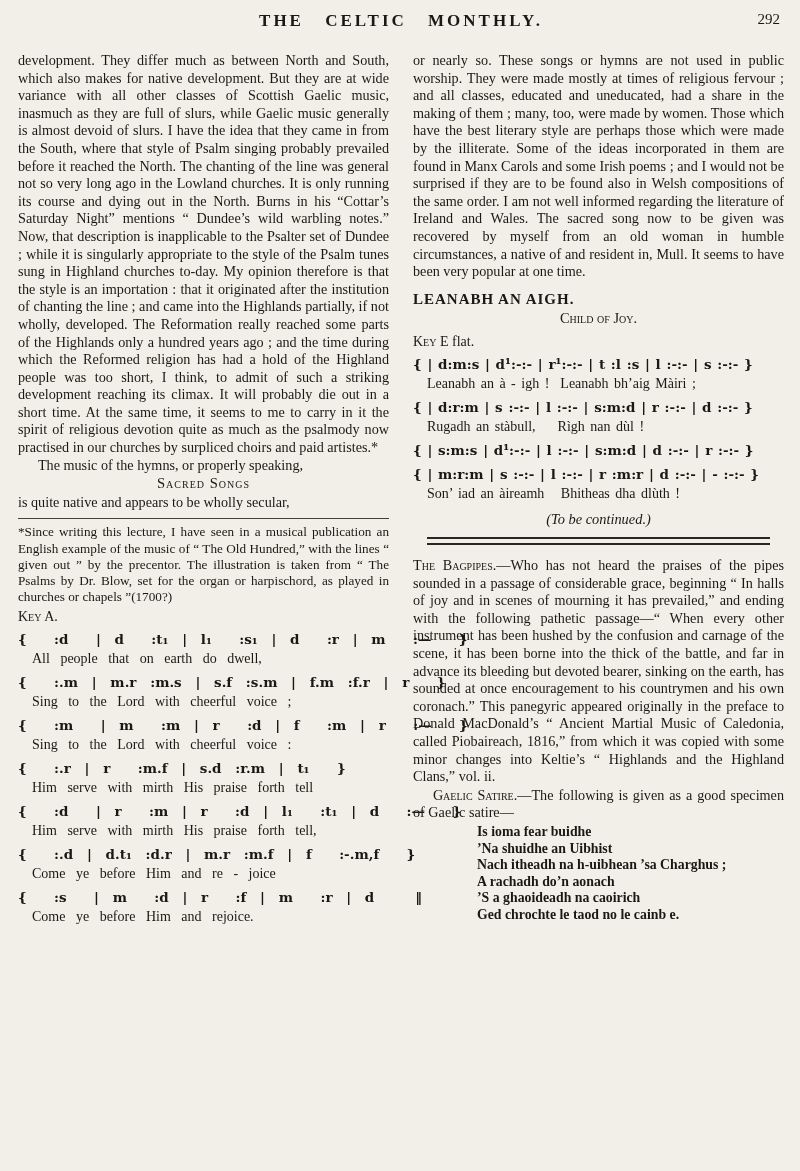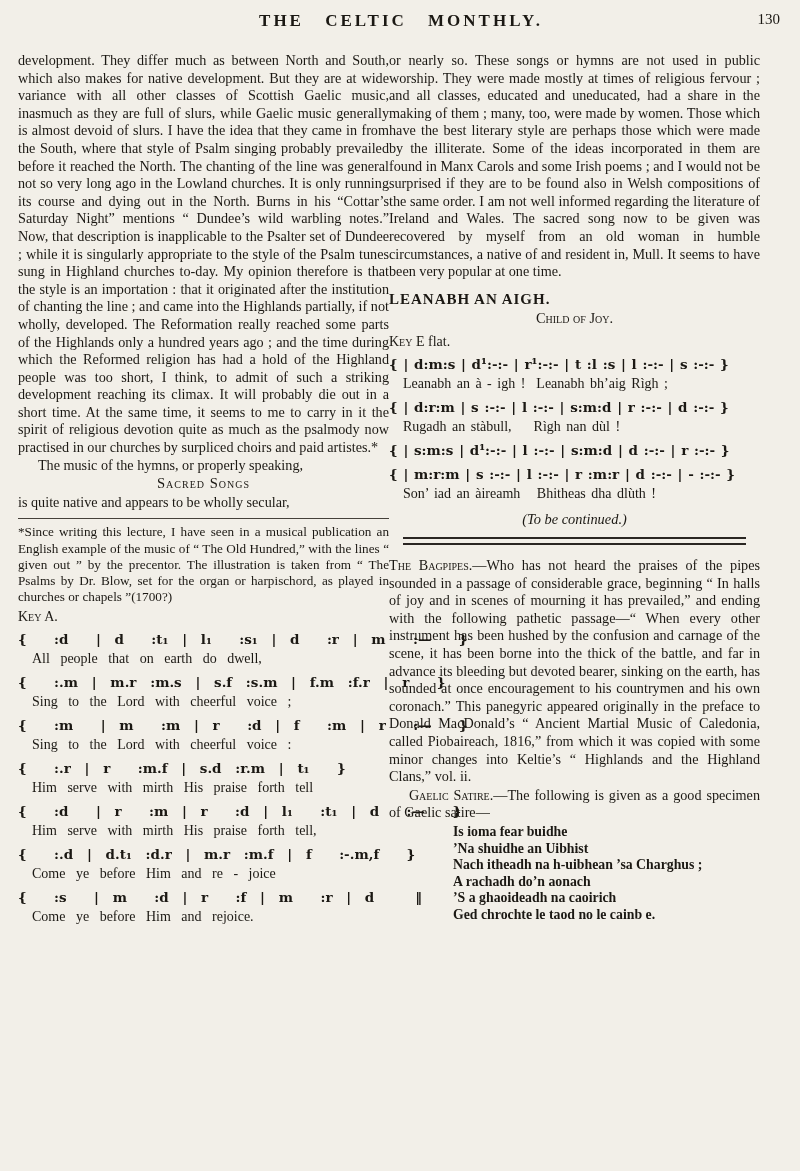--- a/index.html
+++ b/index.html
@@ -8,21 +8,21 @@
     background:#f2efe8;color:#1b1813;
     font-family:"Liberation Serif",serif;
   }
   .page{box-sizing:border-box;width:800px;height:920px;padding:8px 16px 0 18px;position:relative;}
   .header{position:relative;height:30px;margin-bottom:14px;}
   .masthead{
     text-align:center;font-weight:bold;font-size:17px;
     letter-spacing:3px;word-spacing:14px;padding-top:3px;
   }
   .pageno{position:absolute;right:4px;top:3px;font-size:15px;}
-  .columns{display:flex;}
+  .columns{display:flex;gap:24px;}
   .col{width:371px;font-size:14.2px;line-height:17.6px;text-align:justify;}
   p{margin:0;}
   p.indent{text-indent:1.4em;}
   .sc{font-variant:small-caps;}
   .center{text-align:center;}
   .heading-sc{text-align:center;font-size:14.6px;letter-spacing:1px;margin:1px 0;}
   .footnote-rule{border-top:1px solid #45403a;margin:7px 0 5px 0;}
   .footnote{font-size:13.2px;line-height:16.2px;}
   .keyline{font-size:14px;margin:3px 0 5px 0;text-align:left;font-family:Liberation Serif, serif;}
   .music{text-align:left;}
@@ -45,21 +45,21 @@
   .double-rule{border-top:2px solid #2a2622;border-bottom:2px solid #2a2622;height:4px;margin:4px 14px 12px 14px;}
   .verse{margin:2px 0 0 64px;text-align:left;font-size:13.8px;line-height:16.6px;font-weight:600;}
 </style>
 </head>
 <body>
 
 <div class="page">
 
   <div class="header">
     <div class="masthead">THE CELTIC MONTHLY.</div>
-    <div class="pageno">130</div>
+    <div class="pageno">292</div>
   </div>
 
   <div class="columns">
 
     <div class="col">
       <p>development.  They differ much as between North and South, which also makes for native development.  But they are at wide variance with all other classes of Scottish Gaelic music, inasmuch as they are full of slurs, while Gaelic music generally is almost devoid of slurs.  I have the idea that they came in from the South, where that style of Psalm singing probably prevailed before it reached the North.  The chanting of the line was general not so very long ago in the Lowland churches.  It is only running its course and dying out in the North.  Burns in his “Cottar’s Saturday Night” mentions “ Dundee’s wild warbling notes.”  Now, that description is inapplicable to the Psalter set of Dundee ; while it is singularly appropriate to the style of the Psalm tunes sung in Highland churches to-day.  My opinion therefore is that the style is an importation : that it originated after the institution of chanting the line ; and came into the Highlands partially, if not wholly, developed.  The Reformation really reached some parts of the Highlands only a hundred years ago ; and the time during which the Reformed religion has had a hold of the Highland people was too short, I think, to admit of such a striking development reaching its climax.  It will probably die out in a short time.  At the same time, it seems to me to carry in it the spirit of religious devotion quite as much as the psalmody now practised in our churches by surpliced choirs and paid artistes.*</p>
       <p class="indent">The music of the hymns, or properly speaking,</p>
       <div class="heading-sc sc">Sacred Songs</div>
       <p>is quite native and appears to be wholly secular,</p>
 
@@ -103,21 +103,21 @@
     <div class="col">
       <p>or nearly so.  These songs or hymns are not used in public worship.  They were made mostly at times of religious fervour ; and all classes, educated and uneducated, had a share in the making of them ; many, too, were made by women.  Those which have the best literary style are perhaps those which were made by the illiterate.  Some of the ideas incorporated in them are found in Manx Carols and some Irish poems ; and I would not be surprised if they are to be found also in Welsh compositions of the same order.  I am not well informed regarding the literature of Ireland and Wales.  The sacred song now to be given was recovered by myself from an old woman in humble circumstances, a native of and resident in, Mull.  It seems to have been very popular at one time.</p>
 
       <div class="song-title">LEANABH AN AIGH.</div>
       <div class="subtitle center sc">Child of Joy.</div>
       <div class="keyline"><span class="sc">Key</span> <span>E flat.</span></div>
 
       <div class="music music-right">
         <div class="mline">
           <div class="notation">{ | d:m:s | d¹:-:- | r¹:-:- | t :l :s | l :-:- | s :-:- }</div>
-          <div class="lyric">Leanabh an à - igh !  Leanabh bh’aig Rìgh ;</div>
+          <div class="lyric">Leanabh an à - igh !  Leanabh bh’aig Màiri ;</div>
         </div>
         <div class="mline">
           <div class="notation">{ | d:r:m | s :-:- | l :-:- | s:m:d | r :-:- | d :-:- }</div>
           <div class="lyric">Rugadh an stàbull,    Rìgh nan dùl !</div>
         </div>
         <div class="mline">
           <div class="notation">{ | s:m:s | d¹:-:- | l :-:- | s:m:d | d :-:- | r :-:- }</div>
         </div>
         <div class="mline">
           <div class="notation">{ | m:r:m | s :-:- | l :-:- | r :m:r | d :-:- | - :-:- }</div>

